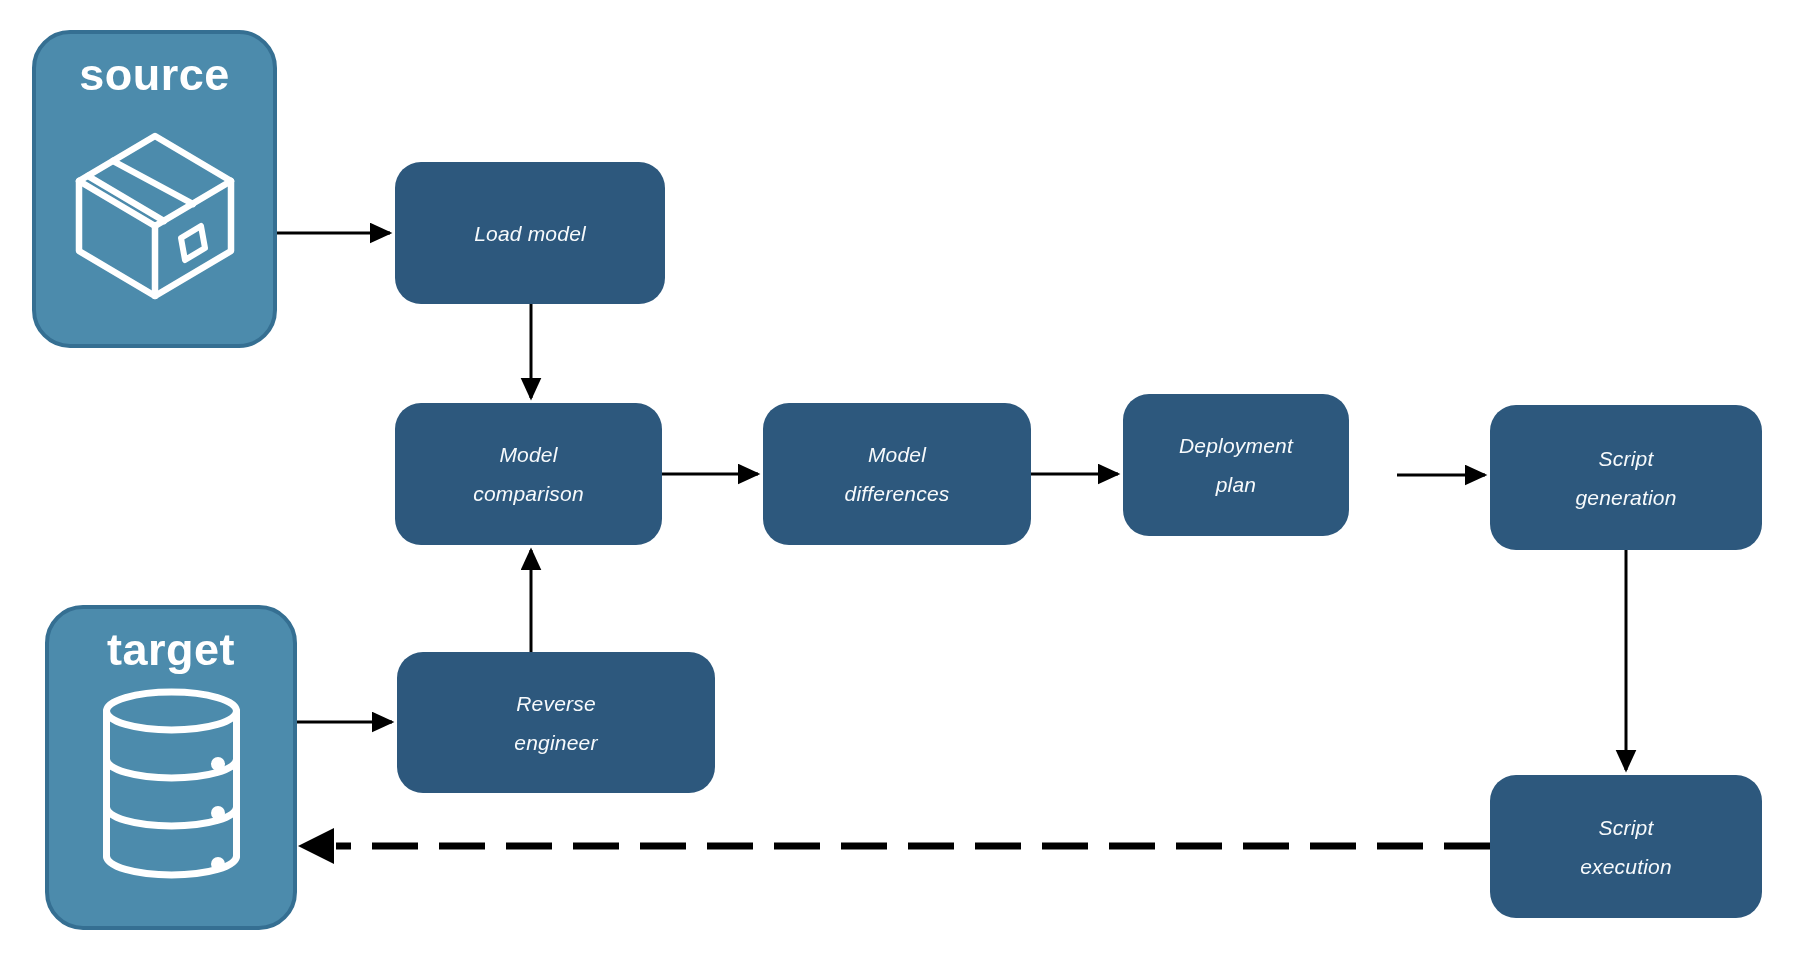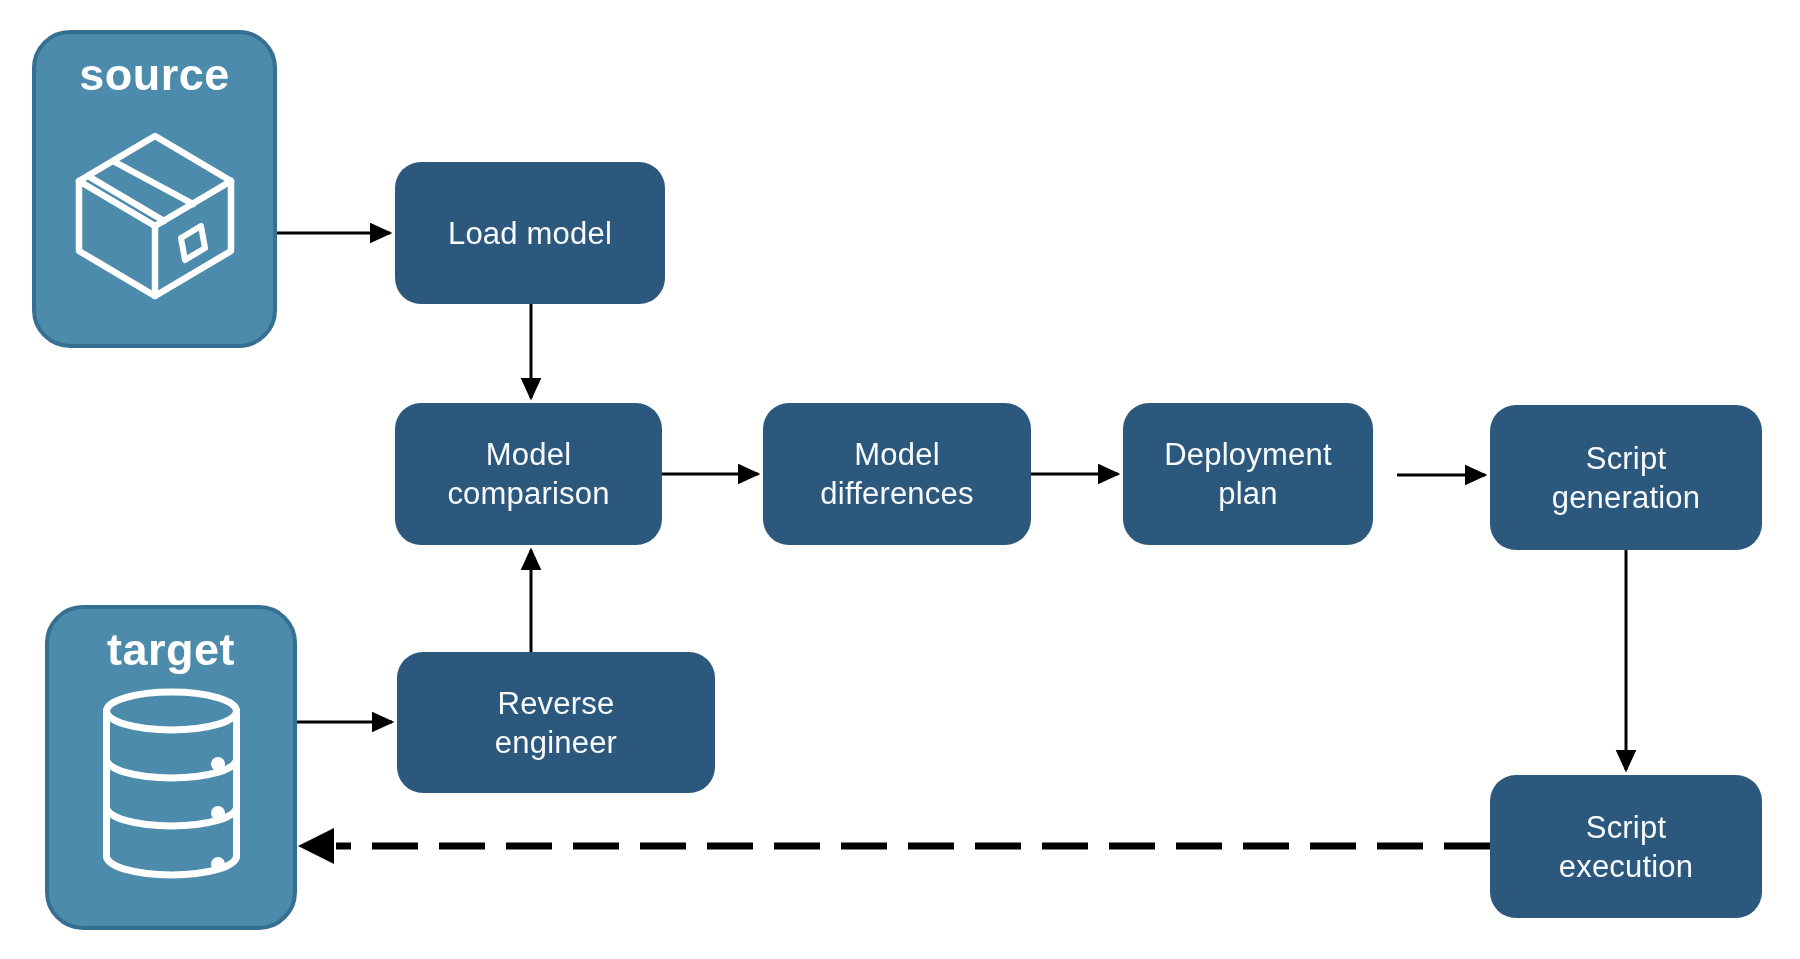--- a/index.html
+++ b/index.html
@@ -20,25 +20,26 @@
   }
   .node {
     position: absolute;
     background: #2D587D;
     border-radius: 26px;
     color: #F7FAFC;
     display: flex;
     align-items: center;
     justify-content: center;
     text-align: center;
-    font-size: 31px;
+    font-size: 21px;
     line-height: 39px;
     white-space: pre-line;
     z-index: 2;
     letter-spacing: 0.2px;
+    font-style: italic;
   }
   .entity {
     position: absolute;
     background: #4C8BAC;
     border: 4px solid #356F92;
     border-radius: 38px;
     box-sizing: border-box;
     z-index: 2;
     display: flex;
     flex-direction: column;
@@ -50,21 +51,21 @@
     font-size: 45px;
     line-height: 50px;
     margin-top: 16px;
     letter-spacing: 0.5px;
   }
   .entity-icon { display: block; }
   
   #node-load-model        { left: 395px;  top: 162px; width: 270px; height: 142px; }
   #node-model-comparison  { left: 395px;  top: 403px; width: 267px; height: 142px; }
   #node-model-differences { left: 763px;  top: 403px; width: 268px; height: 142px; }
-  #node-deployment-plan   { left: 1123px; top: 403px; width: 250px; height: 142px; }
+  #node-deployment-plan   { left: 1123px; top: 394px; width: 226px; height: 142px; }
   #node-script-generation { left: 1490px; top: 405px; width: 272px; height: 145px; }
   #node-reverse-engineer  { left: 397px;  top: 652px; width: 318px; height: 141px; }
   #node-script-execution  { left: 1490px; top: 775px; width: 272px; height: 143px; }
   #entity-source { left: 32px; top: 30px;  width: 245px; height: 318px; }
   #entity-target { left: 45px; top: 605px; width: 252px; height: 325px; }
   .icon-wrap-source { margin-top: 30px; }
   .icon-wrap-target { margin-top: 12px; }
 </style>
 </head>
 <body>

